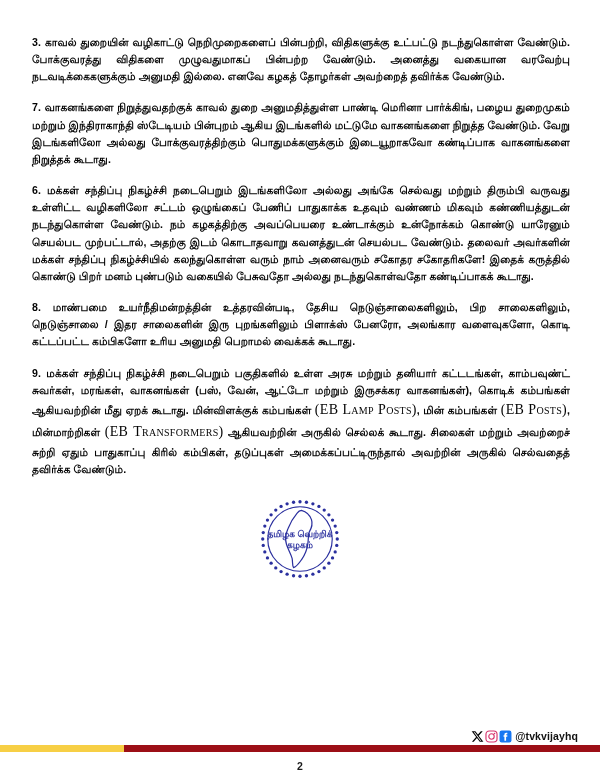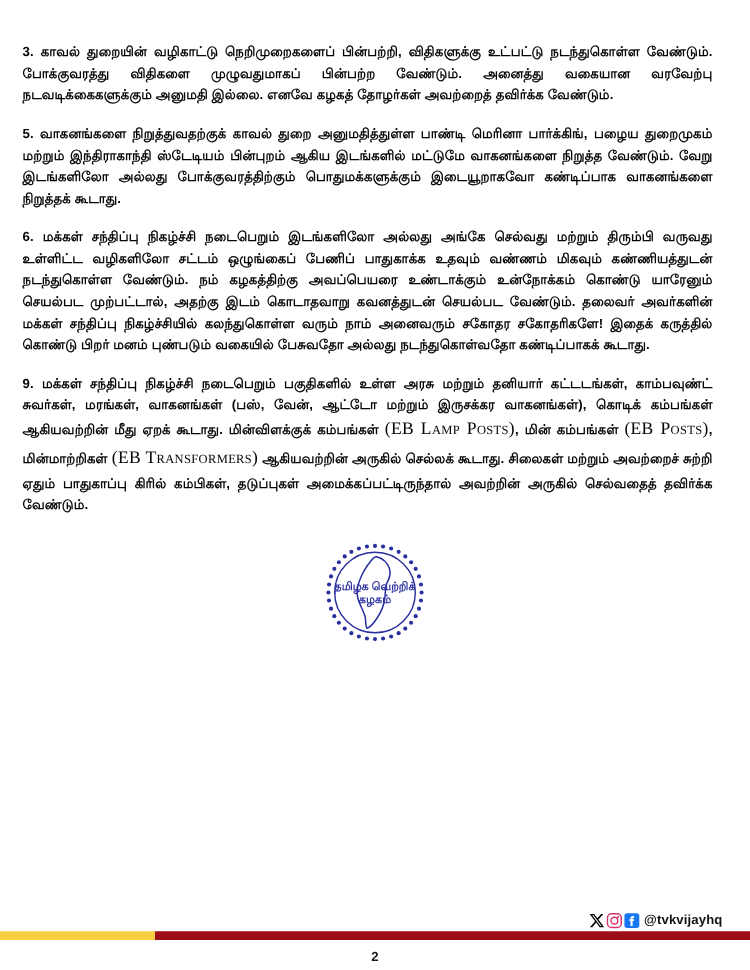--- a/index.html
+++ b/index.html
@@ -16,21 +16,21 @@
     position: relative;
     overflow: hidden;
   }
   .page {
     position: absolute;
     inset: 0;
     display: flex;
     flex-direction: column;
   }
   .content {
-    padding: 34px 30px 0 18px;
+    padding: 34px 30px 0 32px;
     flex: 0 0 auto;
   }
   .para {
     margin: 0 0 14px 0;
     font-size: 10.6px;
     line-height: 1.62;
     text-align: justify;
     text-justify: inter-word;
     font-weight: 600;
     letter-spacing: 0.01em;
@@ -127,25 +127,26 @@
 </style>
 </head>
 <body>
 
 <div class="page">
 
   <div class="content">
 
     <p class="para">3. காவல் துறையின் வழிகாட்டு நெறிமுறைகளைப் பின்பற்றி, விதிகளுக்கு உட்பட்டு நடந்துகொள்ள வேண்டும். போக்குவரத்து விதிகளை முழுவதுமாகப் பின்பற்ற வேண்டும். அனைத்து வகையான வரவேற்பு நடவடிக்கைகளுக்கும் அனுமதி இல்லை. எனவே கழகத் தோழர்கள் அவற்றைத் தவிர்க்க வேண்டும்.</p>
 
-    <p class="para">5. வாகனங்களை நிறுத்துவதற்குக் காவல் துறை அனுமதித்துள்ள பாண்டி மெரினா பார்க்கிங், பழைய துறைமுகம் மற்றும் இந்திராகாந்தி ஸ்டேடியம் பின்புறம் ஆகிய இடங்களில் மட்டுமே வாகனங்களை நிறுத்த வேண்டும். வேறு இடங்களிலோ அல்லது போக்குவரத்திற்கும் பொதுமக்களுக்கும் இடையூறாகவோ கண்டிப்பாக வாகனங்களை நிறுத்தக் கூடாது.</p>
+    <p class="para">7. வாகனங்களை நிறுத்துவதற்குக் காவல் துறை அனுமதித்துள்ள பாண்டி மெரினா பார்க்கிங், பழைய துறைமுகம் மற்றும் இந்திராகாந்தி ஸ்டேடியம் பின்புறம் ஆகிய இடங்களில் மட்டுமே வாகனங்களை நிறுத்த வேண்டும். வேறு இடங்களிலோ அல்லது போக்குவரத்திற்கும் பொதுமக்களுக்கும் இடையூறாகவோ கண்டிப்பாக வாகனங்களை நிறுத்தக் கூடாது.</p>
 
     <p class="para">6. மக்கள் சந்திப்பு நிகழ்ச்சி நடைபெறும் இடங்களிலோ அல்லது அங்கே செல்வது மற்றும் திரும்பி வருவது உள்ளிட்ட வழிகளிலோ சட்டம் ஒழுங்கைப் பேணிப் பாதுகாக்க உதவும் வண்ணம் மிகவும் கண்ணியத்துடன் நடந்துகொள்ள வேண்டும். நம் கழகத்திற்கு அவப்பெயரை உண்டாக்கும் உன்நோக்கம் கொண்டு யாரேனும் செயல்பட முற்பட்டால், அதற்கு இடம் கொடாதவாறு கவனத்துடன் செயல்பட வேண்டும். தலைவர் அவர்களின் மக்கள் சந்திப்பு நிகழ்ச்சியில் கலந்துகொள்ள வரும் நாம் அனைவரும் சகோதர சகோதரிகளே! இதைக் கருத்தில் கொண்டு பிறர் மனம் புண்படும் வகையில் பேசுவதோ அல்லது நடந்துகொள்வதோ கண்டிப்பாகக் கூடாது.</p>
 
 
+    <p class="para">8. மாண்பமை உயர்நீதிமன்றத்தின் உத்தரவின்படி, தேசிய நெடுஞ்சாலைகளிலும், பிற சாலைகளிலும், நெடுஞ்சாலை / இதர சாலைகளின் இரு புறங்களிலும் பிளாக்ஸ் பேனரோ, அலங்கார வளைவுகளோ, கொடி கட்டப்பட்ட கம்பிகளோ உரிய அனுமதி பெறாமல் வைக்கக் கூடாது.</p>
 
     <p class="para">
       <span>9. மக்கள் சந்திப்பு நிகழ்ச்சி நடைபெறும் பகுதிகளில் உள்ள அரசு மற்றும் தனியார் கட்டடங்கள், காம்பவுண்ட் சுவர்கள், மரங்கள், வாகனங்கள் (பஸ், வேன், ஆட்டோ மற்றும் இருசக்கர வாகனங்கள்), கொடிக் கம்பங்கள் ஆகியவற்றின் மீது ஏறக் கூடாது. மின்விளக்குக் கம்பங்கள் </span><span class="eng">(EB Lamp Posts)</span><span>, மின் கம்பங்கள் </span><span class="eng">(EB Posts)</span><span>, மின்மாற்றிகள் </span><span class="eng">(EB Transformers)</span><span> ஆகியவற்றின் அருகில் செல்லக் கூடாது. சிலைகள் மற்றும் அவற்றைச் சுற்றி ஏதும் பாதுகாப்பு கிரில் கம்பிகள், தடுப்புகள் அமைக்கப்பட்டிருந்தால் அவற்றின் அருகில் செல்வதைத் தவிர்க்க வேண்டும்.</span>
     </p>
 
   </div>
 
   <div class="seal-wrap">
     <div class="seal">
       <svg viewBox="0 0 120 120" xmlns="http://www.w3.org/2000/svg">

